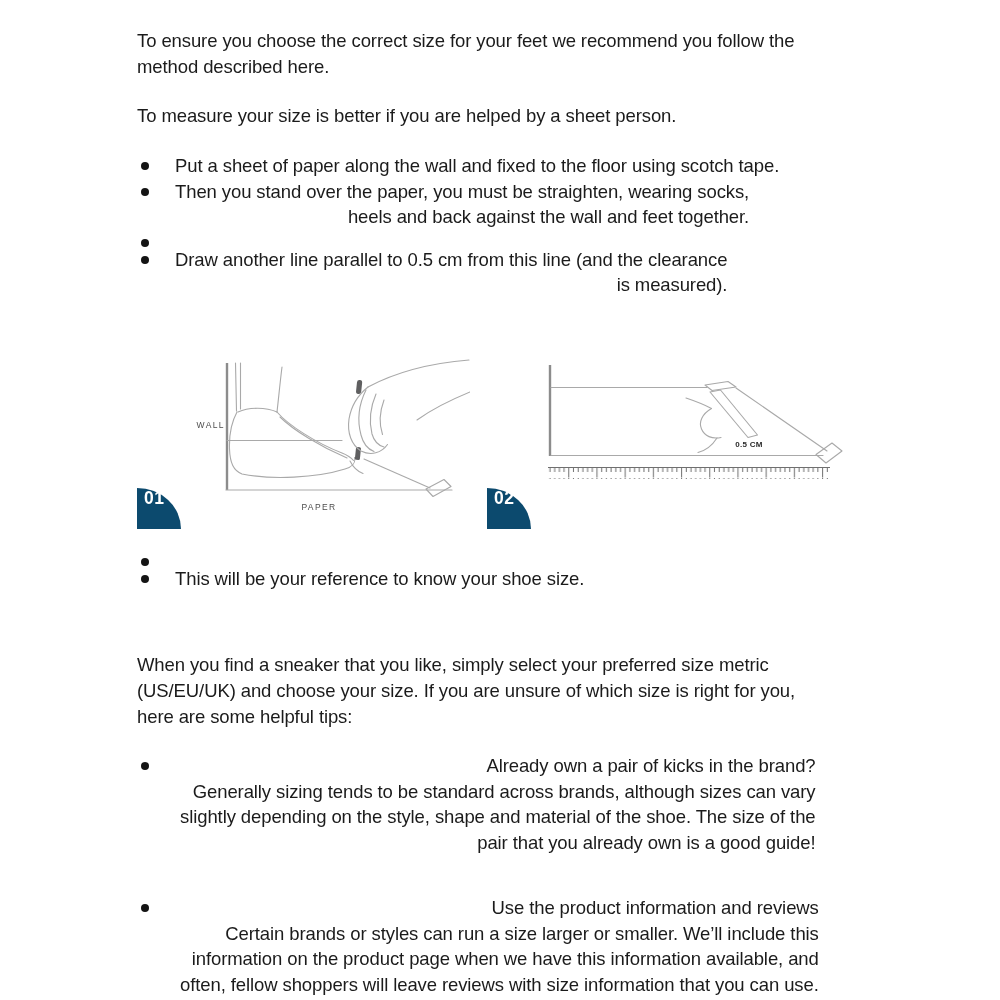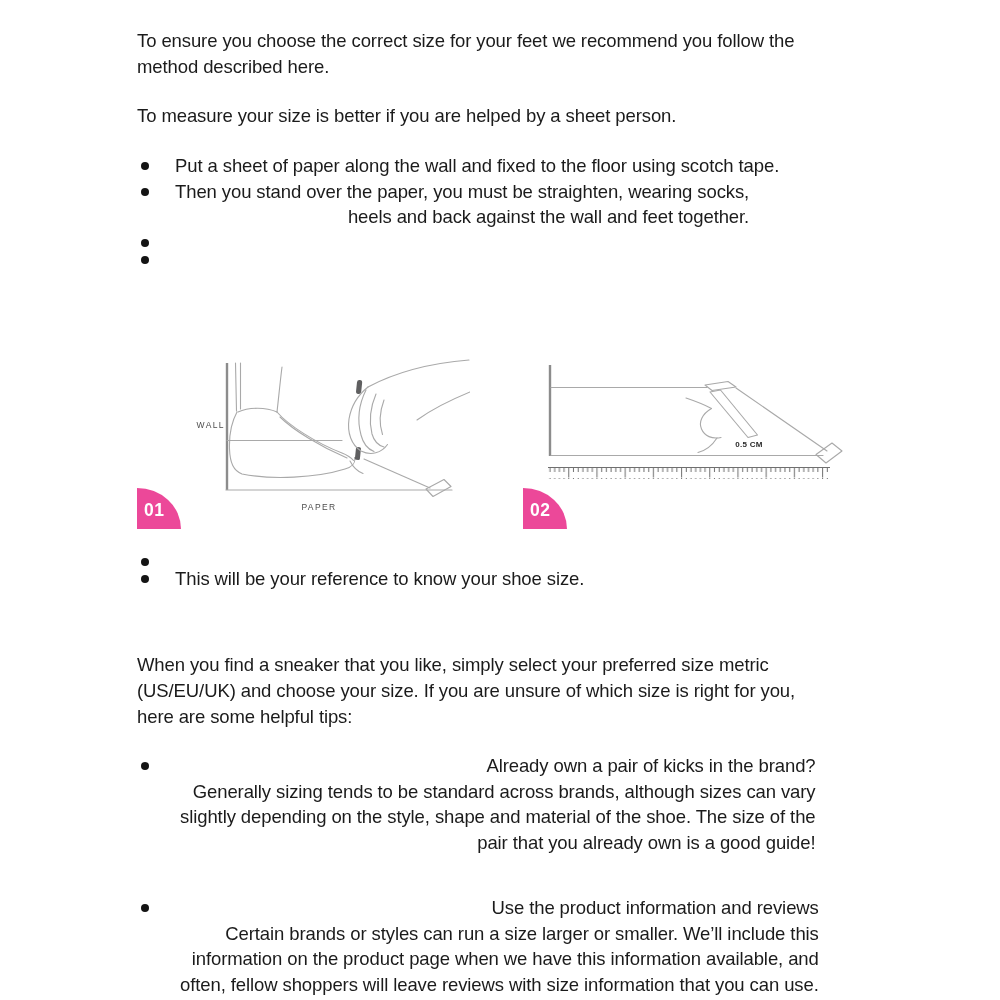--- a/index.html
+++ b/index.html
@@ -16,24 +16,24 @@
   .bullet-item{display:flex;align-items:flex-start;}
   .dot{
     flex:0 0 8px;width:8px;height:8px;border-radius:50%;
     background:#141414;margin:9px 26px 0 4px;
   }
   .btext{
     font-size:18.5px;line-height:25.5px;white-space:pre-wrap;letter-spacing:-0.1px;
   }
   .tips .bullet-item + .bullet-item{margin-top:40px;}
   .badge{
-    position:absolute;width:44px;height:41px;background:#ec4899;
+    position:absolute;width:44px;height:41px;background:#0c4a6e;
     border-top-right-radius:100% 100%;
     color:#ffffff;font-weight:bold;font-size:17.5px;letter-spacing:0.5px;
-    display:flex;align-items:flex-end;box-sizing:border-box;padding:0 0 8px 7px;
+    display:flex;align-items:flex-end;box-sizing:border-box;padding:0 0 20px 7px;
   }
   .sketch{stroke:#a9a9a9;fill:none;stroke-width:1.1;stroke-linecap:round;stroke-linejoin:round;}
   .wall-stroke{stroke:#8c8c8c;stroke-width:2.4;fill:none;}
   .figlabel{
     font-family:"Liberation Sans",sans-serif;font-size:8.5px;
     letter-spacing:1.4px;fill:#4c4c4c;
   }
   .cm-label{
     font-family:"Liberation Sans",sans-serif;font-size:8px;font-weight:bold;
     letter-spacing:0.3px;fill:#2a2a2a;
@@ -54,20 +54,22 @@
   <div class="bullet-item">
     <span class="dot"></span>
     <span class="btext">Then you stand over the paper, you must be straighten, wearing socks,
  heels and back against the wall and feet together.</span>
   </div>
   <div class="bullet-item">
     <span class="dot"></span>
   </div>
   <div class="bullet-item">
     <span class="dot"></span>
+    <span class="btext">Draw another line parallel to 0.5 cm from this line (and the clearance
+ is measured).</span>
   </div>
 </div>
 
 <svg class="abs" style="left:130px;top:357px" width="340" height="168" viewBox="0 0 340 168">
   <text x="95" y="71" text-anchor="end" class="figlabel">WALL</text>
   <text x="189" y="153" text-anchor="middle" class="figlabel">PAPER</text>
 
   <line x1="97" y1="6" x2="97" y2="133" class="wall-stroke"></line>
   <line x1="96" y1="133" x2="322" y2="133" class="sketch"></line>
   <line x1="97" y1="83.5" x2="212" y2="83.5" class="sketch" stroke-width="0.9"></line>
@@ -123,21 +125,21 @@
 
   <g>
     <line x1="8" y1="110.5" x2="290" y2="110.5" stroke="#6f6f6f" stroke-width="1.2"></line>
     <rect x="8" y="111" width="282" height="11" fill="url(#tickp)"></rect>
   </g>
 </svg>
 
 <div class="badge" style="left:137px;top:488px">
   <span>01</span>
 </div>
-<div class="badge" style="left:523px;top:488px">
+<div class="badge" style="left:487px;top:488px">
   <span>02</span>
 </div>
 
 <div class="abs blist" style="top:549px">
   <div class="bullet-item">
     <span class="dot"></span>
   </div>
   <div class="bullet-item">
     <span class="dot"></span>
     <span class="btext">This will be your reference to know your shoe size.</span>

